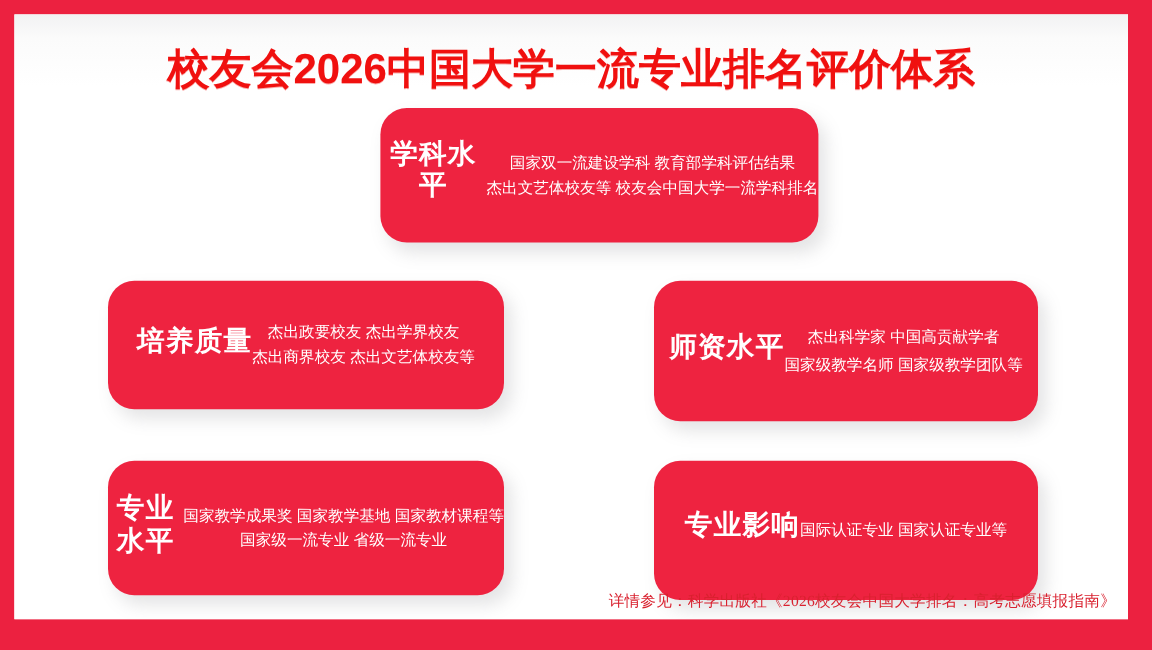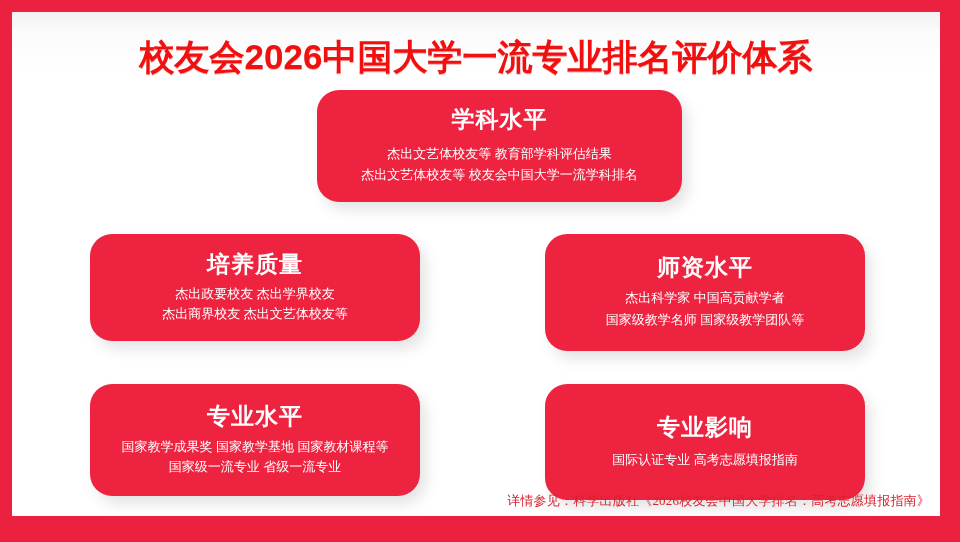--- a/index.html
+++ b/index.html
@@ -50,21 +50,20 @@
   
   .card {
     position: absolute;
     box-sizing: border-box;
     background: #EE2340;
     border-radius: 22px;
     color: #ffffff;
     text-align: center;
     box-shadow: 6px 8px 14px rgba(120,120,125,0.20);
     display: flex;
-    flex-direction: column;
     align-items: center;
     justify-content: center;
   }
 
   .card-title {
     font-size: 23px;
     font-weight: bold;
     line-height: 1.15;
     letter-spacing: 1px;
     margin-bottom: 7px;
@@ -109,21 +108,21 @@
 <body>
 
 <div class="poster">
   <div class="canvas">
 
     <div class="title">校友会2026中国大学一流专业排名评价体系</div>
 
     <div class="card" id="card-0">
       <div class="card-title">学科水平</div>
       <div class="card-lines">
-        <div>杰出文艺体校友等  教育部学科评估结果</div>
+        <div>国家双一流建设学科  教育部学科评估结果</div>
         <div>杰出文艺体校友等  校友会中国大学一流学科排名</div>
       </div>
     </div>
 
     <div class="card" id="card-2">
       <div class="card-title">师资水平</div>
       <div class="card-lines">
         <div>杰出科学家  中国高贡献学者</div>
         <div>国家级教学名师  国家级教学团队等</div>
       </div>
@@ -141,20 +140,20 @@
       <div class="card-title">专业水平</div>
       <div class="card-lines">
         <div>国家教学成果奖  国家教学基地 国家教材课程等</div>
         <div>国家级一流专业  省级一流专业</div>
       </div>
     </div>
 
     <div class="card" id="card-4">
       <div class="card-title">专业影响</div>
       <div class="card-lines">
-        <div>国际认证专业  高考志愿填报指南</div>
+        <div>国际认证专业  国家认证专业等</div>
       </div>
     </div>
 
     <div class="footer">详情参见：科学出版社《2026校友会中国大学排名：高考志愿填报指南》</div>
 
   </div>
 </div>
 
 </body></html>

